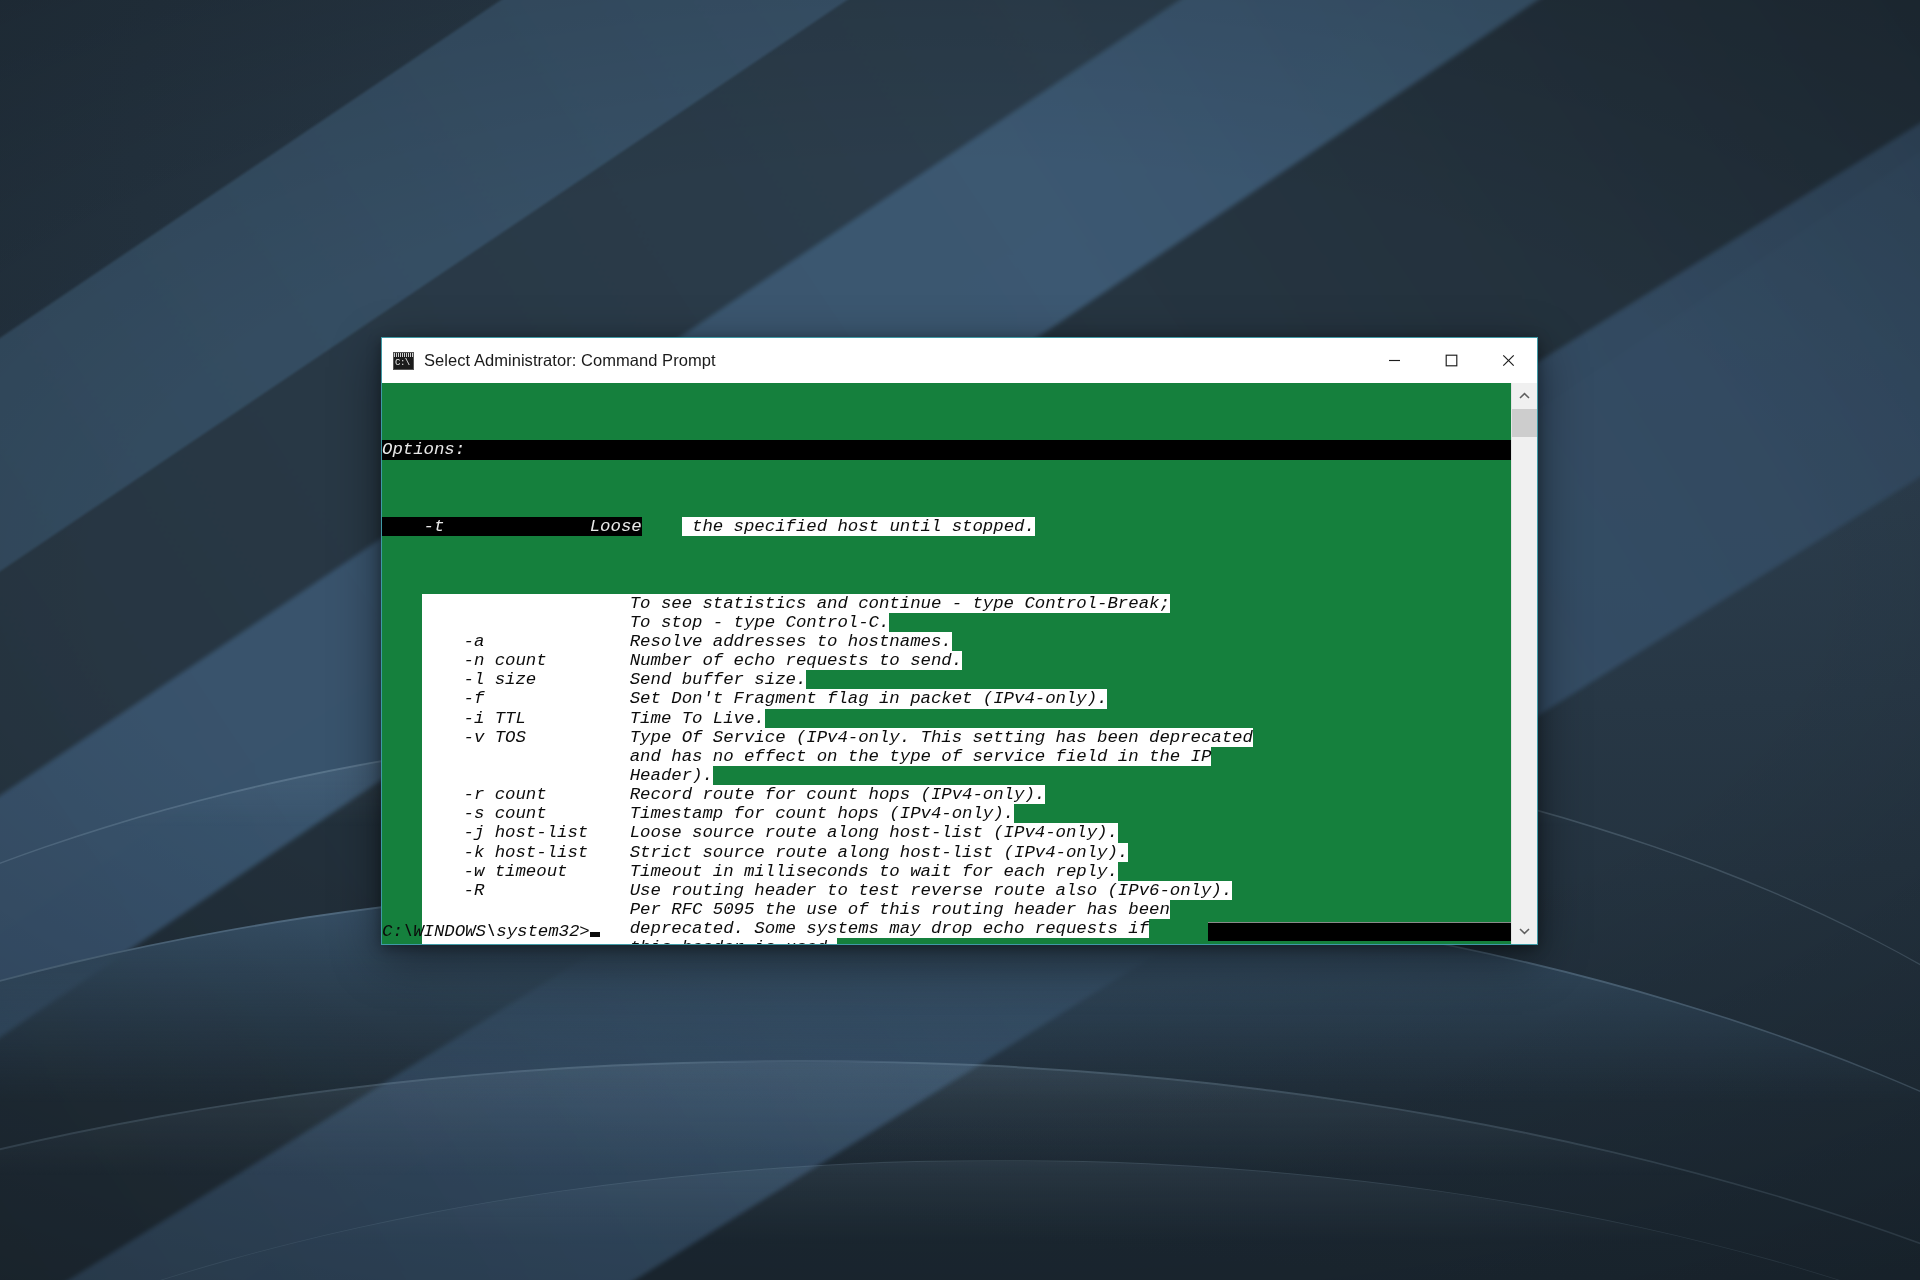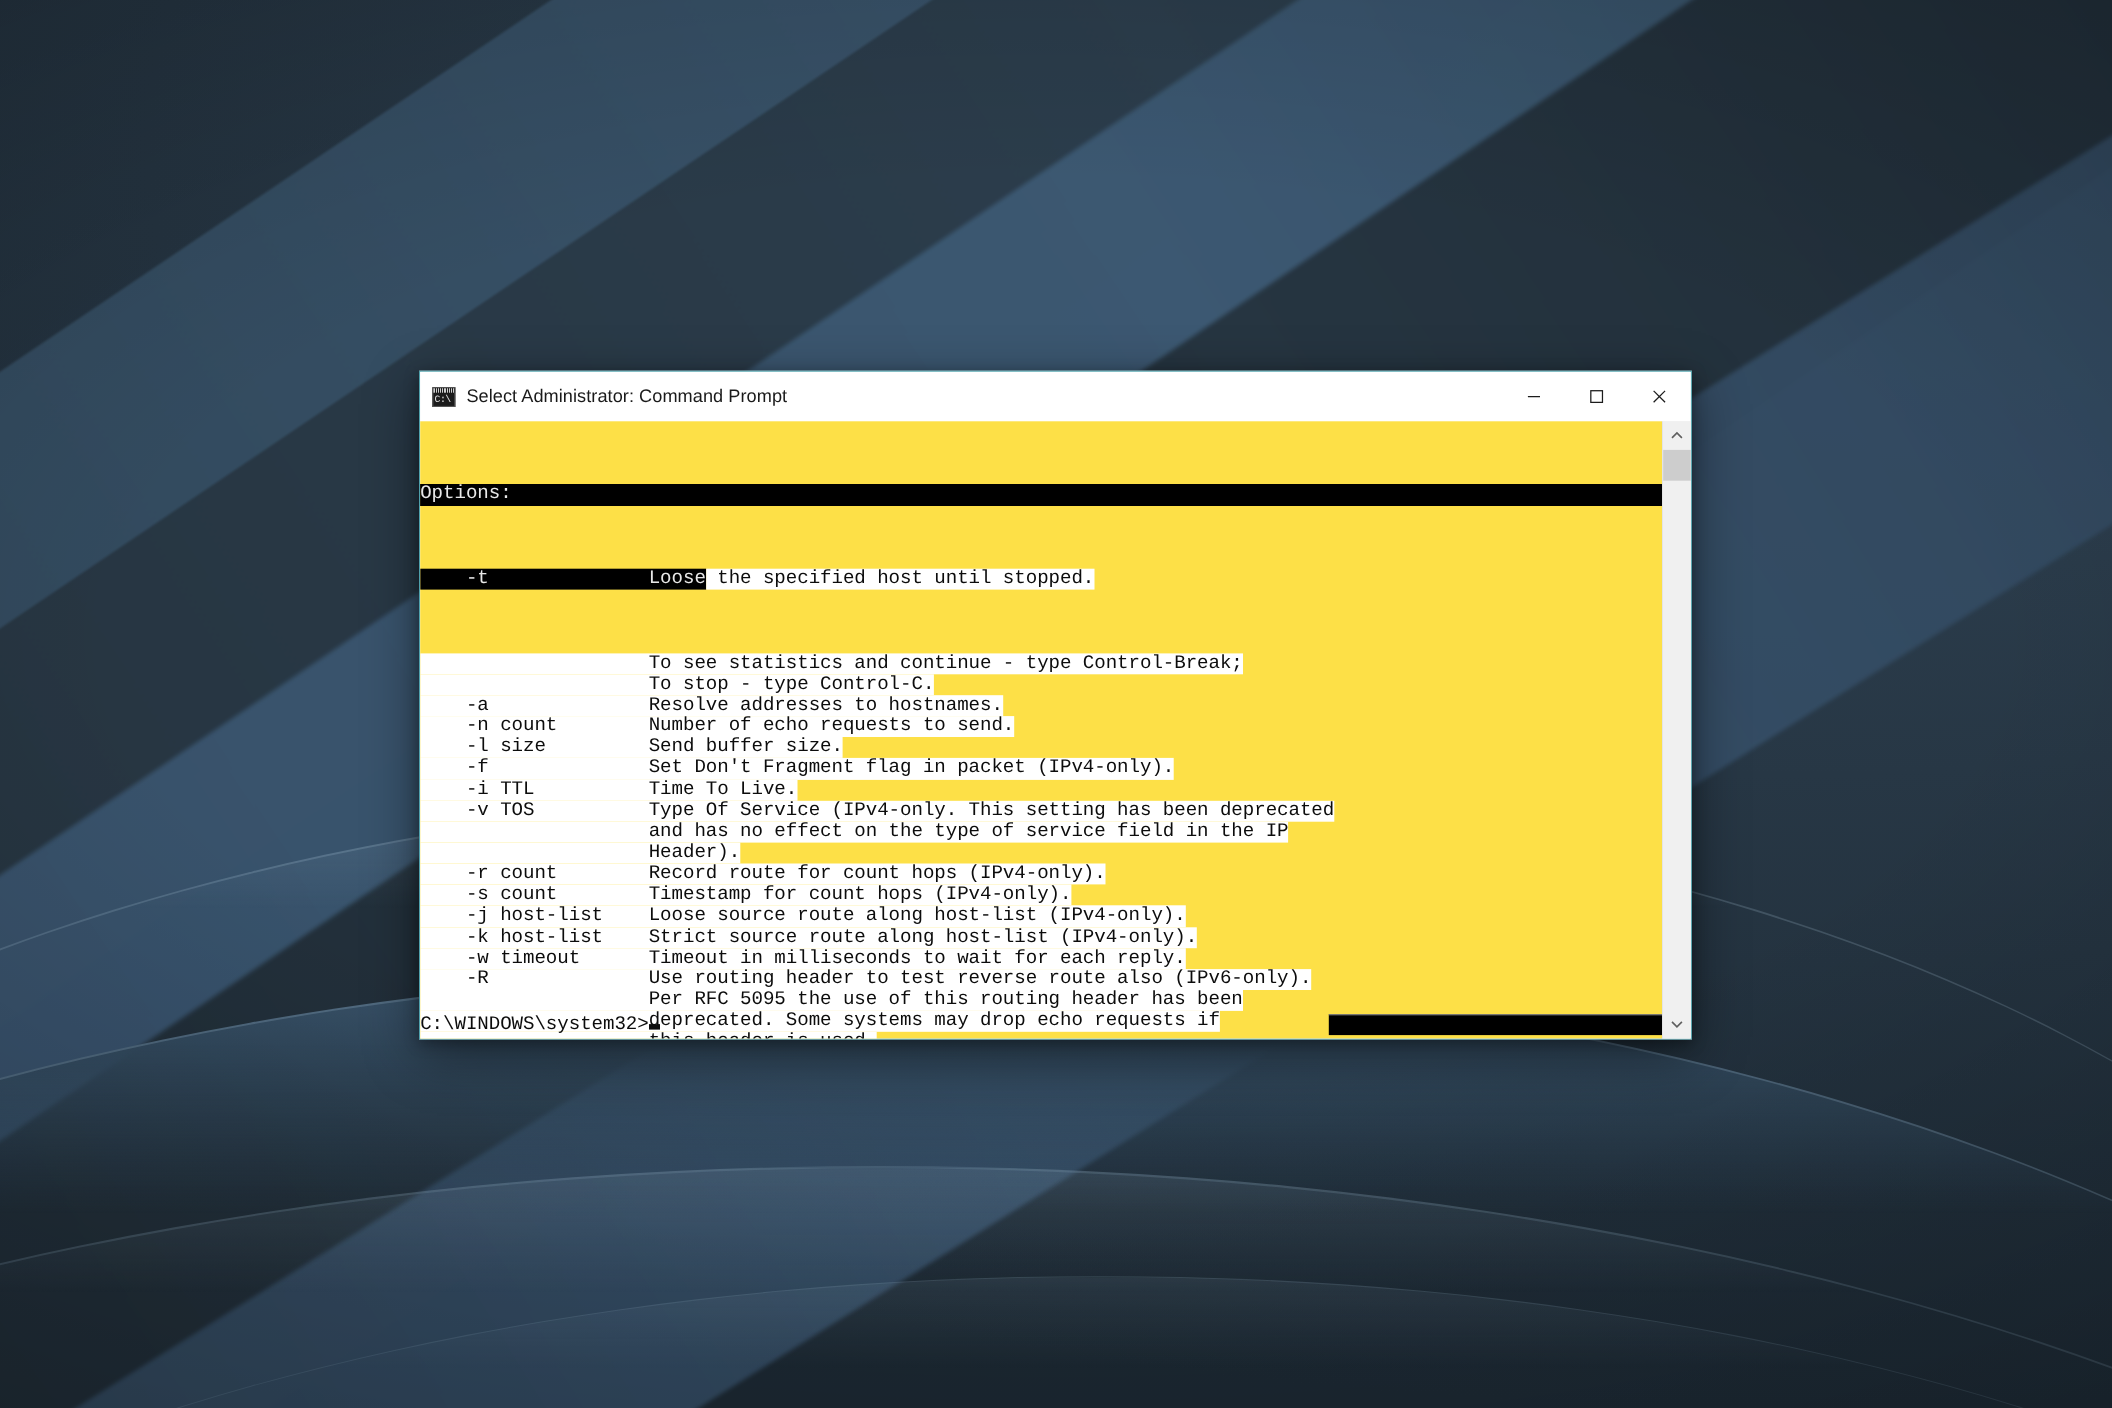--- a/index.html
+++ b/index.html
@@ -182,28 +182,29 @@
   #console-area {
     flex: 1 1 auto;
     display: flex;
     min-height: 0;
     background: #ffffff;
     position: relative;
   }
   #console {
     flex: 1 1 auto;
     position: relative;
-    background: #fde047;
+    background: #15803d;
     overflow: hidden;
     font-family: "Liberation Mono", "DejaVu Sans Mono", monospace;
     font-size: 17.4px;
     line-height: 19.15px;
     letter-spacing: -0.05px;
     white-space: pre;
     padding: 0;
+    font-style: italic;
   }
   
   #console .row {
     height: 19.15px;
     display: block;
     position: relative;
     color: #0c0c0c;
   }
   #console .row .seg {
     display: inline-block;
@@ -213,20 +214,21 @@
     background: #000000;
     color: #e8e8e8;
   }
   #console .row .seg.unsel {
     background: #000000;
     color: #e8e8e8;
   }
   #console .row .seg.sel {
     background: #ffffff;
     color: #0c0c0c;
+    margin-left: 40px;
   }
 
   #prompt-row {
     position: absolute;
     left: 0;
     bottom: 3px;
     width: 100%;
     height: 19.15px;
     color: #0c0c0c;
     font-family: "Liberation Mono", "DejaVu Sans Mono", monospace;

